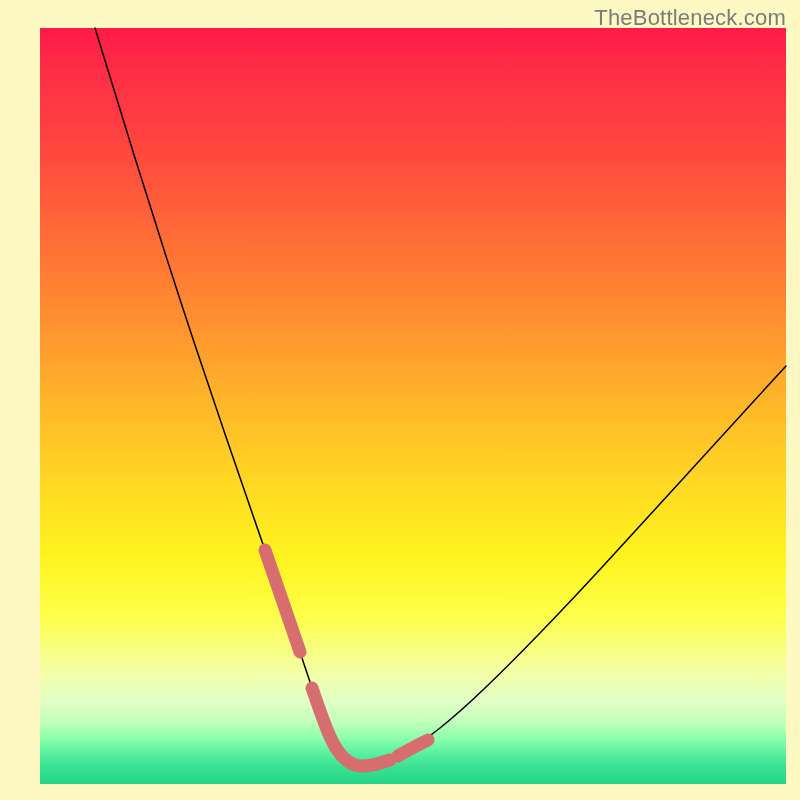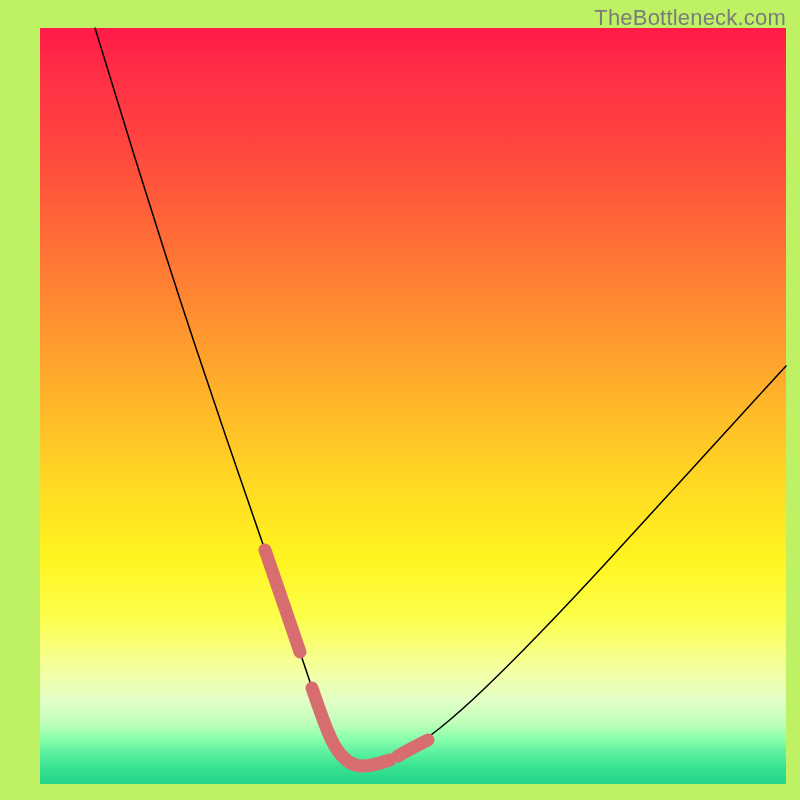--- a/index.html
+++ b/index.html
@@ -10,21 +10,21 @@
     background: #000;
     font-family: Arial, Helvetica, sans-serif;
     overflow: hidden;
   }
   .frame {
     position: absolute;
     left: 0;
     top: 0;
     width: 800px;
     height: 800px;
-    background: #bef264;
+    background: #fef9c3;
   }
   .plot-area {
     position: absolute;
     left: 40px;
     top: 28px;
     width: 746px;
     height: 756px;
     
     background: linear-gradient(
       to bottom,

